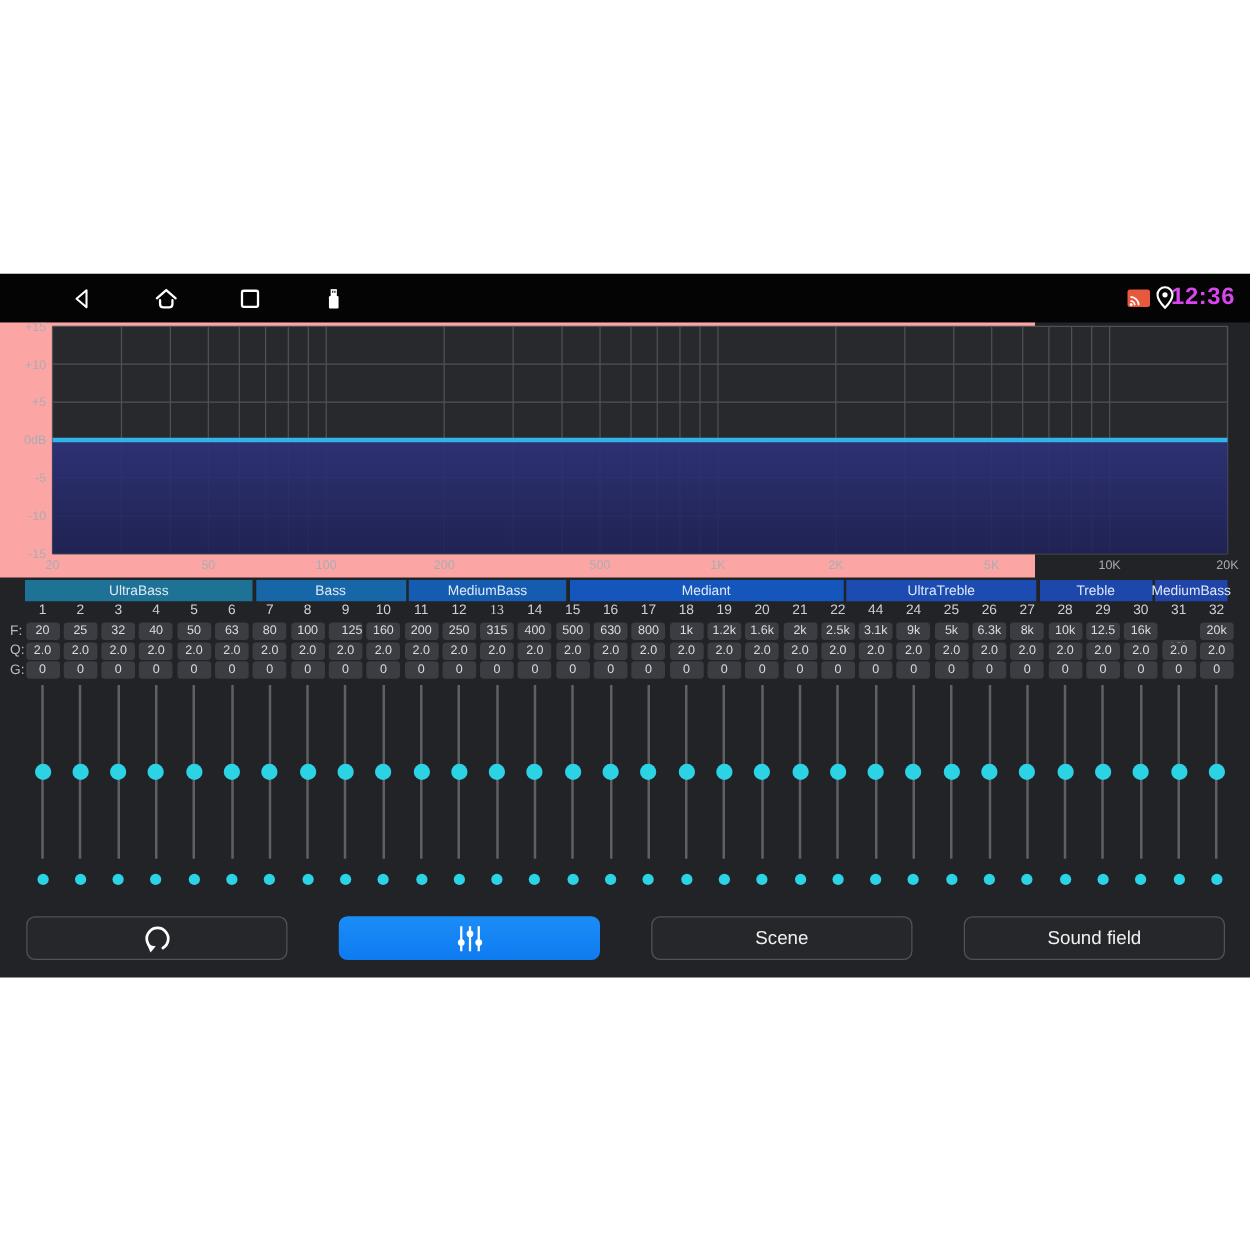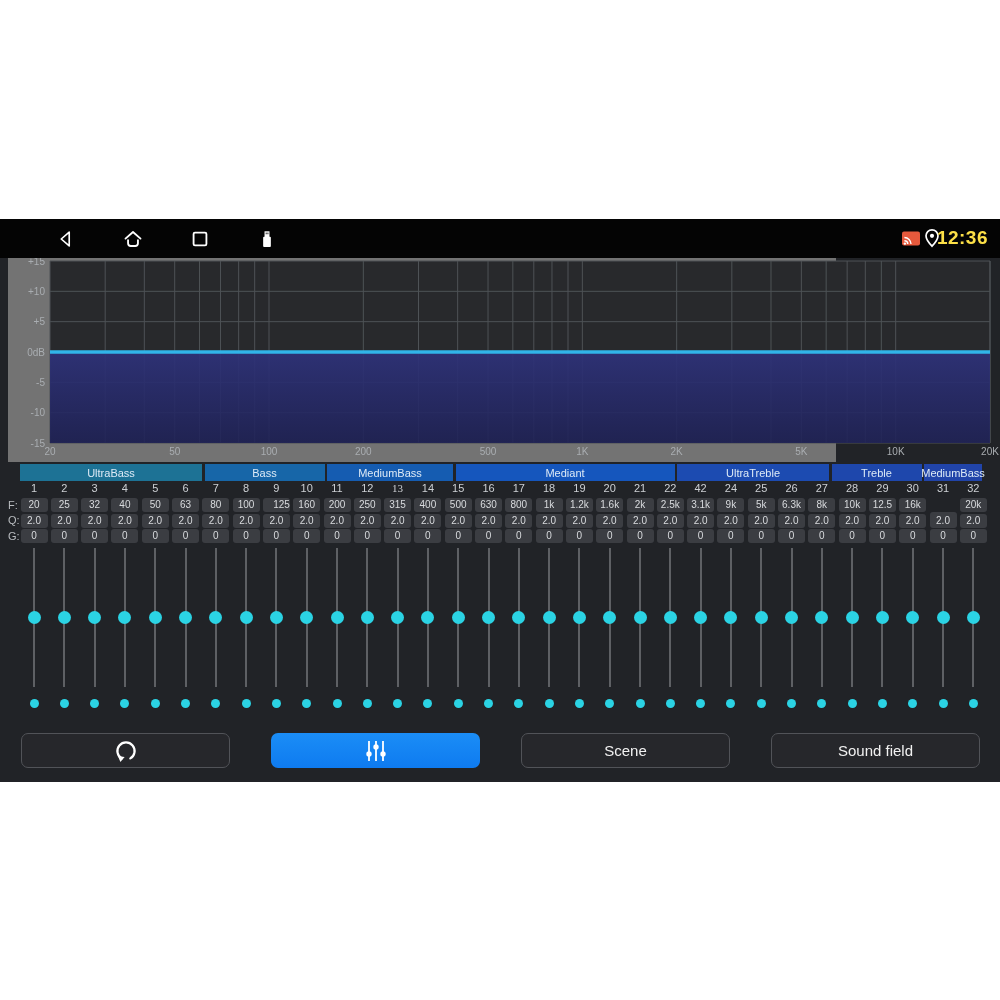--- a/index.html
+++ b/index.html
@@ -2,23 +2,23 @@
 <html><head>
 <meta charset="utf-8">
 <style>
   html,body{margin:0;padding:0;background:#ffffff;width:1000px;height:1000px;overflow:hidden;
     font-family:"Liberation Sans",sans-serif;}
   #page{position:relative;width:1000px;height:1000px;background:#ffffff;}
   #app{position:absolute;left:0;top:219px;width:1000px;height:563px;background:#212327;overflow:hidden;}
   
   #statusbar{position:absolute;left:0;top:0;width:1000px;height:39px;background:#040404;}
   .sb-ic{position:absolute;top:9px;width:22px;height:22px;}
-  #time{position:absolute;right:12px;top:8px;color:#fde047;font-size:19px;font-weight:bold;letter-spacing:.5px;}
-  
-  #chartstrip{position:absolute;left:0;top:39px;width:828px;height:204px;background:#737373;margin-left:8px;}
+  #time{position:absolute;right:12px;top:8px;color:#d946ef;font-size:19px;font-weight:bold;letter-spacing:.5px;}
+  
+  #chartstrip{position:absolute;left:0;top:39px;width:828px;height:204px;background:#fca5a5;}
   
   #bands{position:absolute;left:0;top:245px;width:1000px;height:17px;}
   .band{position:absolute;top:0;height:17px;display:flex;align-items:center;justify-content:center;
     color:#ddeaf6;font-size:11px;white-space:nowrap;}
   
   .rowlab{position:absolute;left:8px;width:20px;height:14px;line-height:14px;color:#b9bcc0;font-size:11px;}
   .chnum{position:absolute;width:30px;text-align:center;color:#cdd0d4;font-size:11px;height:14px;line-height:14px;}
   .valbox{position:absolute;width:27px;height:14px;line-height:14px;background:#3b3d42;border-radius:3px;
     text-align:center;color:#d9dbde;font-size:10px;}
   
@@ -230,21 +230,21 @@
         <div class="valbox" style="left: 596.2px; top: 294.5px;">2.0</div>
         <div class="valbox" style="left: 596.2px; top: 310px;">0</div>
         <div class="chnum" style="left: 625px; top: 262px;">21</div>
         <div class="valbox" style="left: 626.5px; top: 279px;">2k</div>
         <div class="valbox" style="left: 626.5px; top: 294.5px;">2.0</div>
         <div class="valbox" style="left: 626.5px; top: 310px;">0</div>
         <div class="chnum" style="left: 655.3px; top: 262px;">22</div>
         <div class="valbox" style="left: 656.8px; top: 279px;">2.5k</div>
         <div class="valbox" style="left: 656.8px; top: 294.5px;">2.0</div>
         <div class="valbox" style="left: 656.8px; top: 310px;">0</div>
-        <div class="chnum" style="left: 685.6px; top: 262px;">42</div>
+        <div class="chnum" style="left: 685.6px; top: 262px;">44</div>
         <div class="valbox" style="left: 687.1px; top: 279px;">3.1k</div>
         <div class="valbox" style="left: 687.1px; top: 294.5px;">2.0</div>
         <div class="valbox" style="left: 687.1px; top: 310px;">0</div>
         <div class="chnum" style="left: 715.9px; top: 262px;">24</div>
         <div class="valbox" style="left: 717.4px; top: 279px;">9k</div>
         <div class="valbox" style="left: 717.4px; top: 294.5px;">2.0</div>
         <div class="valbox" style="left: 717.4px; top: 310px;">0</div>
         <div class="chnum" style="left: 746.2px; top: 262px;">25</div>
         <div class="valbox" style="left: 747.7px; top: 279px;">5k</div>
         <div class="valbox" style="left: 747.7px; top: 294.5px;">2.0</div>

